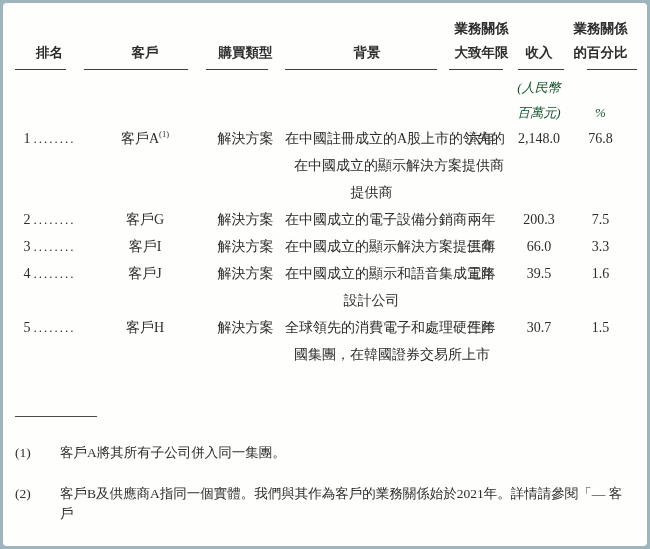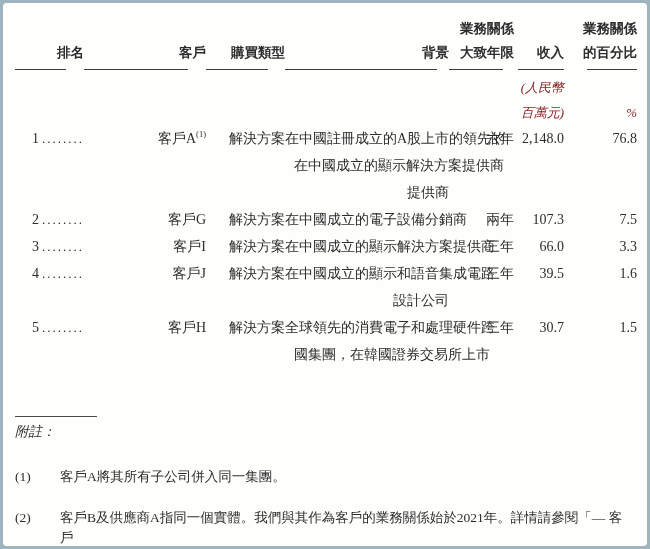--- a/index.html
+++ b/index.html
@@ -9,42 +9,42 @@
     font-family:"Liberation Serif","DejaVu Serif",serif;
     color:#2d2d2d;
   }
   .page{
     position:absolute;inset:3px;background:#fefefd;border-radius:4px;
     overflow:hidden;
     box-shadow:inset 0 0 0 1px rgba(255,255,255,.4);
   }
   .content{position:absolute;left:12px;top:14px;width:622px;}
   table.main{border-collapse:collapse;table-layout:fixed;width:622px;}
-  table.main td,table.main th{padding:0;margin:8px;font-weight:normal;text-align:right;}
+  table.main td,table.main th{padding:0;margin:8px;font-weight:normal;text-align:center;}
   col.c-rank{width:69px;}
   col.c-cust{width:122px;}
   col.c-type{width:79px;}
   col.c-bg{width:164px;}
   col.c-years{width:65px;}
   col.c-rev{width:50px;}
   col.c-pct{width:73px;}
   
   tr.head-row th{vertical-align:bottom;font-weight:bold;font-size:13.5px;line-height:24px;}
   tr.head-row th .rule{height:4px;border-bottom:1px solid #3e3e3e;}
   .u-rank{width:51px;}
   .u-cust{width:104px;}
   .u-type{width:62px;}
   .u-bg{width:152px;}
   .u-years{width:54px;}
   .u-rev{width:46px;margin-left:auto;}
   .u-pct{width:50px;margin-left:auto;}
   th.num,td.num{text-align:right;}
   th.pct-col,td.pct-col{text-align:right;padding-right:10px;}
   
-  tr.units-row td{font-style:italic;font-size:13px;line-height:25px;padding-top:5px;vertical-align:bottom;color:#7f1d1d;}
+  tr.units-row td{font-style:italic;font-size:13px;line-height:25px;padding-top:5px;vertical-align:bottom;color:#14532d;}
   
   tr.section-row td{padding-top:26px;line-height:27px;font-size:14px;}
   
   tr.data-row td{vertical-align:top;font-size:14px;line-height:27px;}
   .dots{letter-spacing:2px;font-size:13px;padding-left:3px;}
   sup{font-size:8.5px;vertical-align:super;line-height:0;}
   .bg-line{white-space:nowrap;}
   .bg-line.cont{padding-left:9px;}
   
   .notes{position:absolute;left:12px;top:413px;width:608px;font-size:13.5px;}
@@ -132,21 +132,21 @@
         </tr>
 
         <tr class="data-row">
           <td><span>2</span><span class="dots">........</span></td>
           <td><span>客戶G</span></td>
           <td><span>解決方案</span></td>
           <td>
             <div class="bg-line">在中國成立的電子設備分銷商</div>
           </td>
           <td><span>兩年</span></td>
-          <td class="num"><span>107.3</span></td>
+          <td class="num"><span>200.3</span></td>
           <td class="pct-col"><span>7.5</span></td>
         </tr>
 
         <tr class="data-row">
           <td><span>3</span><span class="dots">........</span></td>
           <td><span>客戶I</span></td>
           <td><span>解決方案</span></td>
           <td>
             <div class="bg-line">在中國成立的顯示解決方案提供商</div>
           </td>
@@ -179,21 +179,20 @@
           <td><span>三年</span></td>
           <td class="num"><span>30.7</span></td>
           <td class="pct-col"><span>1.5</span></td>
         </tr>
       </tbody>
     </table>
   </div>
 
   <div class="notes">
     <div class="note-rule"></div>
-    <div class="note-title">附註：</div>
     <div class="note-item first">
       <div class="note-label">(1)</div>
       <div class="note-text">
         <div>客戶A將其所有子公司併入同一集團。</div>
       </div>
     </div>
     <div class="note-item second">
       <div class="note-label">(2)</div>
       <div class="note-text">
         <div>客戶B及供應商A指同一個實體。我們與其作為客戶的業務關係始於2021年。詳情請參閱「— 客戶</div>

